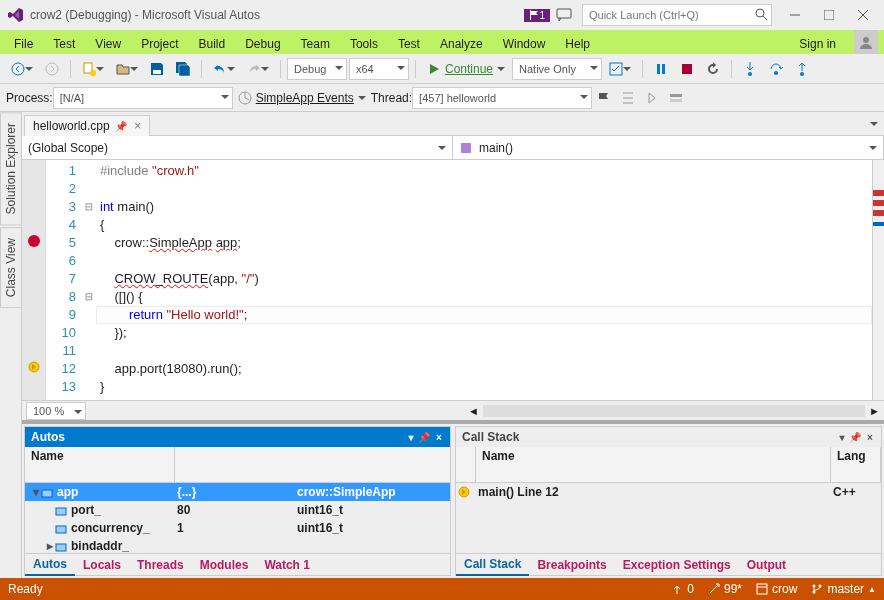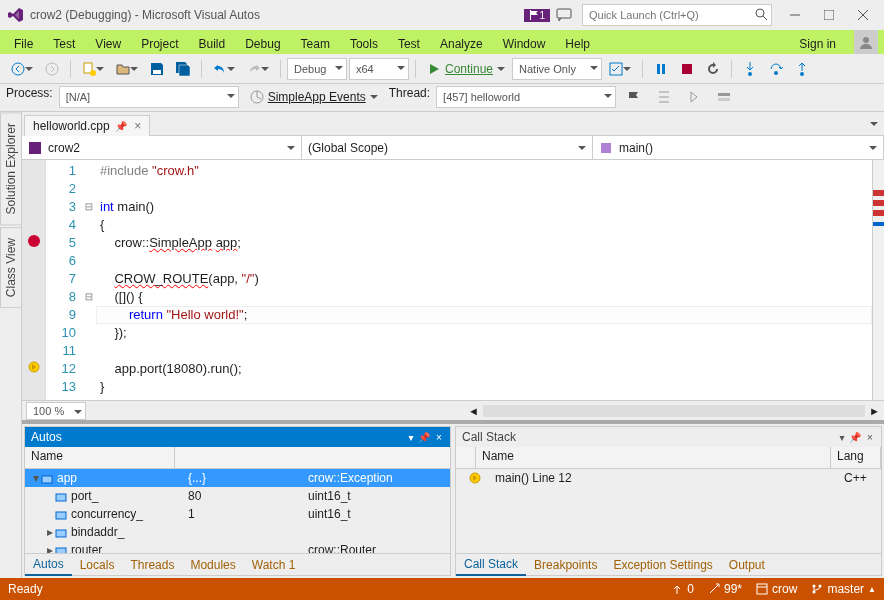--- a/index.html
+++ b/index.html
@@ -23,21 +23,21 @@
 
 .toolbar { height:30px; display:flex; align-items:center; padding:2px 6px; gap:2px; border-bottom:1px solid #ccc; background:#eee;}
 .tbtn { height:22px; padding:0 4px; display:flex; align-items:center; justify-content:center; border:1px solid transparent;text-decoration:underline;}
 .tsep { width:1px; height:18px; background:#ccc; margin:0 4px;}
 .combo { height:22px; border:1px solid #ccc; background:#fff; padding:0 18px 0 6px; font-size:11px; color:#555; position:relative; min-width:60px; display:flex; align-items:center;}
 .combo .dd{position:absolute;right:3px;top:7px;}
 .continue-btn { display:flex;align-items:center; gap:4px; color:#388a34;}
 .dbg-ico { width:14px;height:14px;}
 .dd { width:0;height:0;border-left:4px solid transparent;border-right:4px solid transparent;border-top:4px solid #555;}
 
-.toolbar2 { height:28px; display:flex; padding:2px 6px; gap:6px; border-bottom:1px solid #ccc; background:#eee; font-size:12px;}
+.toolbar2 { height:28px; display:flex; align-items:center; padding:2px 6px; border-bottom:1px solid #ccc; background:#eee; font-size:12px;}
 .toolbar2 .combo{ min-width:180px;}
 
 .main { flex:1; display:flex; min-height:0; }
 .sidetabs { width:22px; background:#eee; border-right:1px solid #ccc; }
 .sidetab { writing-mode:vertical-rl; transform:rotate(180deg); padding:10px 3px; font-size:12px; color:#444; background:#eee; border:1px solid #ccc; margin-bottom:2px; text-align:center;}
 .central { flex:1; display:flex; flex-direction:column; min-height:0;}
 
 .doctab-row { height:24px; display:flex; align-items:flex-end; background:#eee; padding-left:2px; gap:0;}
 .doctab { background:#f5f5f5; border:1px solid #ccc; border-bottom:none; padding:3px 8px; font-size:12px; display:flex; align-items:center; gap:6px; color:#1e1e1e;}
 .doctab .pin{ font-size:10px; color:#777;}
@@ -60,35 +60,35 @@
 .ov-strip{ width:12px; background:#f0f0f0; border-left:1px solid #ccc;}
 .kw{color:#0000ff;} .str{color:#a31515;} .pp{color:#808080;}
 .squig { text-decoration: underline wavy red; text-decoration-thickness:1px;}
 .bp-dot{ width:12px;height:12px;border-radius:50%;background:#c03;}
 .bp-cell{height:18px;display:flex;align-items:center;justify-content:center;}
 
 .zoom-row{ height:20px; border-top:1px solid #ccc; display:flex; align-items:center; background:#eee; padding:0 4px; font-size:11px;}
 .zoom-row .combo{min-width:60px; height:18px;}
 
 .panels { height:158px; display:flex; border-top:4px solid #aaa; }
-.panel { flex:1; display:flex; flex-direction:column; border:1px solid #ccc; margin:2px; min-width:0;}
+.panel { flex:1; display:flex; flex-direction:column; border:1px solid #ccc; margin:2px; min-width:0;font-weight:bold;}
 .panel-hdr { height:20px; background:#007acc; color:#fff; display:flex; align-items:center; padding:0 6px; font-size:12px;}
 .panel-hdr.inactive{ background:#eee; color:#444;}
 .panel-hdr .phright{margin-left:auto; display:flex; gap:4px; align-items:center;}
 .phico{width:10px;height:10px; color:#fff; font-size:10px; display:flex;align-items:center;justify-content:center;}
-.grid-hdr{ height:22px; display:flex; background:#f3f3f3; border-bottom:1px solid #ccc; font-size:12px;}
+.grid-hdr{ height:36px; display:flex; background:#f3f3f3; border-bottom:1px solid #ccc; font-size:12px;}
 .grid-hdr > div{ padding:2px 6px; border-right:1px solid #ccc;}
 .grid-body{ flex:1; overflow:auto; font-size:12px;}
 .grid-row{ display:flex; height:18px; align-items:center;}
-.grid-row > div{ padding:0 13px; overflow:hidden; white-space:nowrap; text-overflow:ellipsis;}
+.grid-row > div{ padding:0 2px; overflow:hidden; white-space:nowrap; text-overflow:ellipsis;}
 .grid-row.sel{ background:#3399ff; color:#fff;}
 .expander{ display:inline-block; width:10px; text-align:center; color:#555;}
 .varico{width:12px;height:12px; display:inline-block; vertical-align:middle; margin-right:4px;}
 .panel-tabs{ height:22px; display:flex; align-items:center; border-top:1px solid #ccc; background:#eee; font-size:12px;}
-.ptab{ padding:3px 8px; color:#a16207;}
+.ptab{ padding:3px 8px; color:#be185d;}
 .ptab.active{ color:#0e639c; border-bottom:2px solid #0e639c;}
 
 .status { height:22px; background:#ca5100; color:#fff; display:flex; align-items:center; padding:0 8px; font-size:12px; gap:14px;}
 .status .sright{margin-left:auto; display:flex; align-items:center; gap:14px;}
 .sitem{display:flex;align-items:center;gap:4px;}
 svg{display:block;}
 </style>
 </head>
 <body>
 
@@ -339,27 +339,20 @@
         <span>helloworld.cpp</span>
         <span class="pin">📌</span>
         <span class="x">×</span>
       </div>
       <div class="spacer"></div>
       <div class="end">
           <span class="dd"></span>
         </div>
     </div>
     <div class="nav-row">
-      <div class="nav-cell" style="flex:0 0 280px">
-        <svg class="mini-ico" viewBox="0 0 14 14">
-            <rect x="1" y="1" width="12" height="12" fill="#68217a"></rect>
-          </svg>
-        <span>crow2</span>
-          <span class="dd"></span>
-      </div>
       <div class="nav-cell">
           <span>(Global Scope)</span>
           <span class="dd"></span>
         </div>
       <div class="nav-cell">
         <svg class="mini-ico" viewBox="0 0 14 14">
             <rect x="2" y="2" width="10" height="10" fill="#b180d7"></rect>
           </svg>
         <span>main()</span>
           <span class="dd"></span>
@@ -452,21 +445,21 @@
         </div>
         <div class="grid-hdr">
           <div style="width:150px">Name</div>
         </div>
         <div class="grid-body" id="autos-body">
             <div class="grid-row sel">
               <div style="width:150px;padding-left:6px"><span class="expander">▾</span><svg class="varico" viewBox="0 0 12 12">
                   <rect x="1" y="3" width="10" height="7" fill="#9cf" stroke="#06c"></rect>
                 </svg>app</div>
               <div style="width:120px">{...}</div>
-              <div style="flex:1">crow::Exception</div>
+              <div style="flex:1">crow::SimpleApp</div>
             </div>
             <div class="grid-row">
               <div style="width:150px;padding-left:20px"><span class="expander">&nbsp;</span><svg class="varico" viewBox="0 0 12 12">
                   <rect x="1" y="3" width="10" height="7" fill="#9cf" stroke="#06c"></rect>
                 </svg>port_</div>
               <div style="width:120px">80</div>
               <div style="flex:1">uint16_t</div>
             </div>
             <div class="grid-row">
               <div style="width:150px;padding-left:20px"><span class="expander">&nbsp;</span><svg class="varico" viewBox="0 0 12 12">

